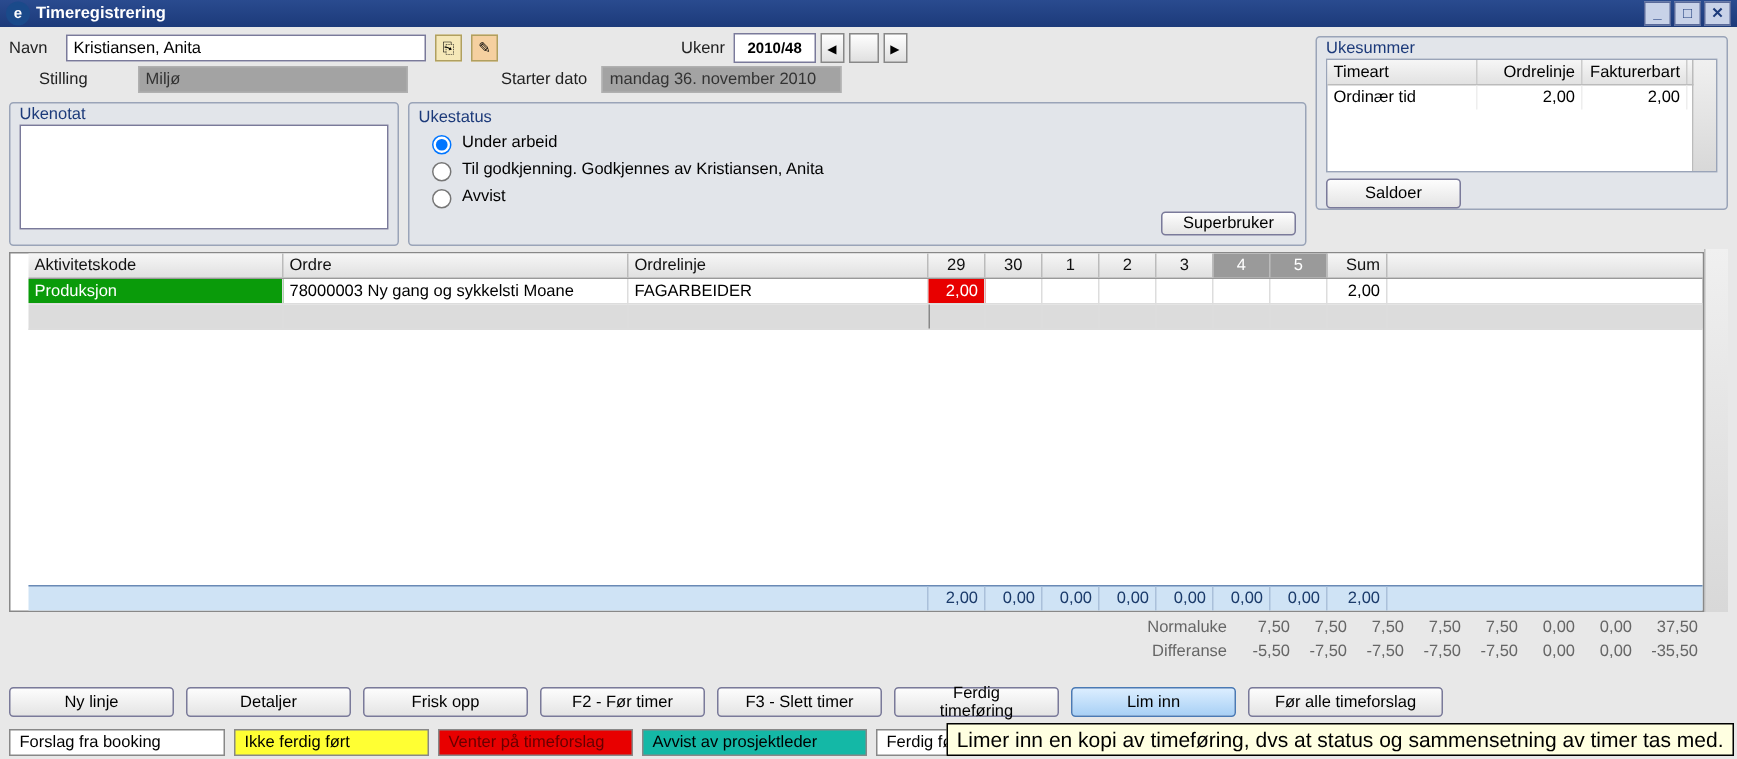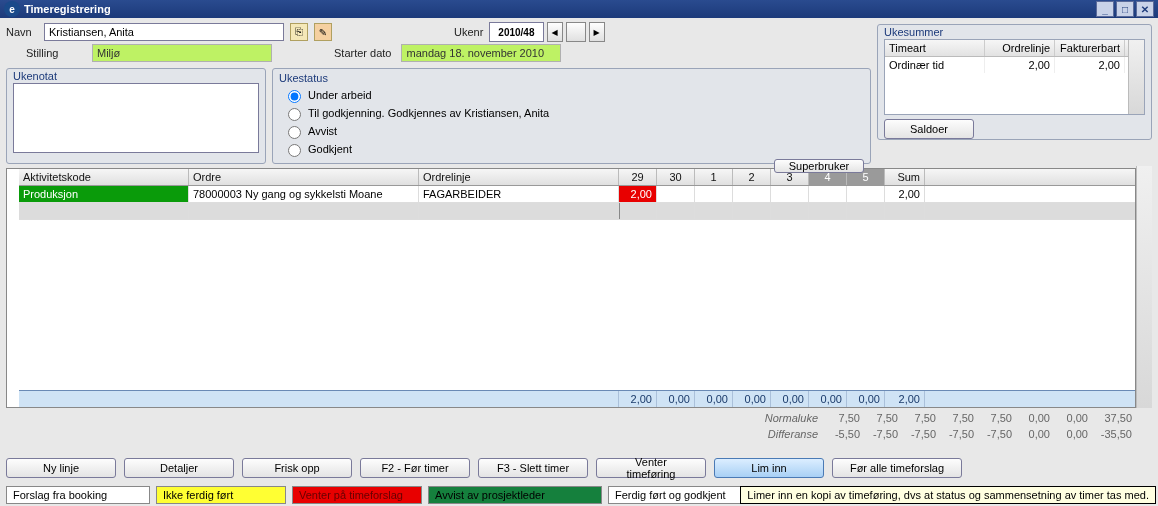--- a/index.html
+++ b/index.html
@@ -6,21 +6,21 @@
   body { margin: 0; background: #fff; }
   .window { width: 1158px; height: 506px; background: #e8e8e8; position: relative; display: flex; flex-direction: column; }
   .titlebar { background: linear-gradient(#2a4b8f,#1c3a7a); color: #fff; height: 22px; display:flex; align-items:center; padding:0 4px; justify-content:space-between; font-weight:bold; }
   .titlebar .icons { display:flex; gap:2px; }
   .winbtn { width:18px; height:16px; background:#c8d2e8; border:1px solid #5a6a9a; display:flex; align-items:center; justify-content:center; font-size:10px; color:#1c3a7a; font-weight:bold; cursor:pointer; }
   .appicon { width:16px; height:16px; background:#1a4a8a; border-radius:50%; display:inline-flex; align-items:center; justify-content:center; margin-right:4px; color:#fff; font-size:10px;}
   .content { flex:1; display:flex; flex-direction:column; padding:4px 6px 2px 6px; gap:2px; }
   .row1 { display:flex; align-items:center; gap:6px; }
   .lbl { color:#222; }
   .field { background:#fff; border:1px solid #7a7a9a; height:18px; padding:1px 4px; display:inline-flex; align-items:center; color:#000; }
-  .field.ro { background:#bef264; border-color:#b0b0b0; color:#333; }
+  .field.ro { background:#a3a3a3; border-color:#b0b0b0; color:#333; }
   .iconbtn { width:18px; height:18px; border:1px solid #b0a060; background:#f5e8b8; display:inline-flex; align-items:center; justify-content:center; cursor:pointer; font-size:10px;}
   .wk { display:flex; align-items:center; gap:3px; }
   .wkfield { background:#fff; border:1px solid #7a7a9a; height:20px; padding:0 8px; font-weight:bold; font-size:10px; display:flex; align-items:center; }
   .navbtn { width:16px; height:20px; border:1px solid #888; background:linear-gradient(#fefefe,#e0e0e0); cursor:pointer; display:flex; align-items:center; justify-content:center; font-size:8px; }
   .calbtn { width:20px; height:20px; border:1px solid #888; background:linear-gradient(#fefefe,#e0e0e0); cursor:pointer; }
   .strip { display:flex; gap:6px; margin-top:4px; }
   .panel { border:1px solid #9aa4b8; background:#e2e5ea; border-radius:3px; padding:2px 6px 6px 6px; position:relative; }
   .panel-title { position:relative; top:-1px; font-weight:normal; color:#1c3a7a; }
   .notat { width:260px; height:96px; }
   .notat textarea { width:100%; height:70px; border:1px solid #7a7a9a; background:#fff; resize:none; }
@@ -43,28 +43,28 @@
   .gr { display:flex; border-bottom:1px solid #ddd; }
   .gc { border-right:1px solid #ddd; padding:2px 4px; height:16px; display:flex; align-items:center; overflow:hidden; }
   .gc.day { width:38px; justify-content:flex-end; }
   .prod { background:#0a9b0a; color:#fff; }
   .redcell { background:#e80000; color:#fff; justify-content:flex-end; }
   .ghost { background:#dcdcdc; }
   .grid-body { height:170px; background:#fff; position:relative; }
   .totals { display:flex; background:#cfe3f5; border-top:1px solid #6a8ab5; }
   .tc { width:38px; border-right:1px solid #aac0da; text-align:right; padding:2px 4px; color:#1a3a6a; }
   .summary { display:flex; justify-content:flex-end; gap:0; color:#666; margin-top:2px; }
-  .sumlbl { width:520px; text-align:right; padding-right:8px;font-style:italic; }
+  .sumlbl { width:520px; text-align:right; padding-right:8px; }
   .sumcell { width:38px; text-align:right; padding:0 4px; }
   .btnrow { display:flex; gap:8px; margin-top:16px; }
   .btnrow .btn { width:110px; }
   .btn.accent { background:linear-gradient(#dceeff,#a8d0f5); border-color:#4a7ab5; }
   .legend { display:flex; gap:6px; margin-top:6px; }
   .leg { border:1px solid #888; padding:2px 6px; height:18px; display:flex; align-items:center; }
-  .tooltip { position:absolute; bottom:2px; right:2px; background:#ffffe1; border:1px solid #000; padding:2px 6px; font-size:11px; }
+  .tooltip { position:absolute; bottom:2px; right:2px; background:#ffffe1; border:1px solid #000; padding:2px 6px; font-size:14px; }
   .col-act { width:170px; }
   .col-ord { width:230px; }
   .col-lin { width:200px; }
   .col-sum { width:40px; }
   .vscroll { width:16px; background:linear-gradient(#f0f0f0,#d8d8d8); border-left:1px solid #bbb; }
 </style>
 </head>
 <body>
 
 <div class="window">
@@ -97,45 +97,41 @@
       </div>
     </div>
 
     <div style="display:flex; gap:6px;">
       <div style="flex:1; display:flex; flex-direction:column; gap:2px;">
         <div class="row1">
           <span class="lbl" style="width:60px; margin-left:20px">Stilling</span>
           <span class="field ro" style="width:180px">Miljø</span>
           <span style="flex:0 0 50px"></span>
           <span class="lbl">Starter dato</span>
-          <span class="field ro" style="width:160px; margin-left:4px">mandag 18. november 2010</span>
+          <span class="field ro" style="width:160px; margin-left:4px">mandag 36. november 2010</span>
         </div>
         <div class="strip">
           <div class="panel notat">
             <div class="panel-title">Ukenotat</div>
             <textarea style=""></textarea>
           </div>
           <div class="panel status">
             <div class="panel-title">Ukestatus</div>
             <label class="radio">
                 <input type="radio" name="st" checked="" style="">
                 <span>Under arbeid</span>
               </label>
             <label class="radio">
                 <input type="radio" name="st" style="">
                 <span>Til godkjenning. Godkjennes av Kristiansen, Anita</span>
               </label>
             <label class="radio">
                 <input type="radio" name="st" style="">
                 <span>Avvist</span>
               </label>
-            <label class="radio">
-                <input type="radio" name="st" style="">
-                <span>Godkjent</span>
-              </label>
             <button class="btn superbtn">Superbruker</button>
           </div>
         </div>
       </div>
       <div class="panel ukesum">
         <div class="panel-title">Ukesummer</div>
         <div class="smalltable">
           <div class="hdr">
             <div style="width:100px">Timeart</div>
             <div style="width:70px; text-align:right">Ordrelinje</div>
@@ -233,28 +229,28 @@
       <div class="sumcell" style="width:44px">-35,50</div>
       <div style="width:16px"></div>
     </div>
 
     <div class="btnrow">
       <button class="btn">Ny linje</button>
       <button class="btn">Detaljer</button>
       <button class="btn">Frisk opp</button>
       <button class="btn">F2 - Før timer</button>
       <button class="btn">F3 - Slett timer</button>
-      <button class="btn">Venter timeføring</button>
+      <button class="btn">Ferdig timeføring</button>
       <button class="btn accent">Lim inn</button>
       <button class="btn" style="width:130px">Før alle timeforslag</button>
     </div>
 
     <div class="legend">
       <div class="leg" style="background:#fff; width:144px">Forslag fra booking</div>
       <div class="leg" style="background:#ffff33; width:130px">Ikke ferdig ført</div>
       <div class="leg" style="background:#e80000; color:#600; width:130px">Venter på timeforslag</div>
-      <div class="leg" style="background:#15803d; width:174px">Avvist av prosjektleder</div>
+      <div class="leg" style="background:#14b8a6; width:150px">Avvist av prosjektleder</div>
       <div class="leg" style="background:#fff; width:150px">Ferdig ført og godkjent</div>
     </div>
   </div>
 
   <div class="tooltip">Limer inn en kopi av timeføring, dvs at status og sammensetning av timer tas med.</div>
 </div>
 
 </body></html>

